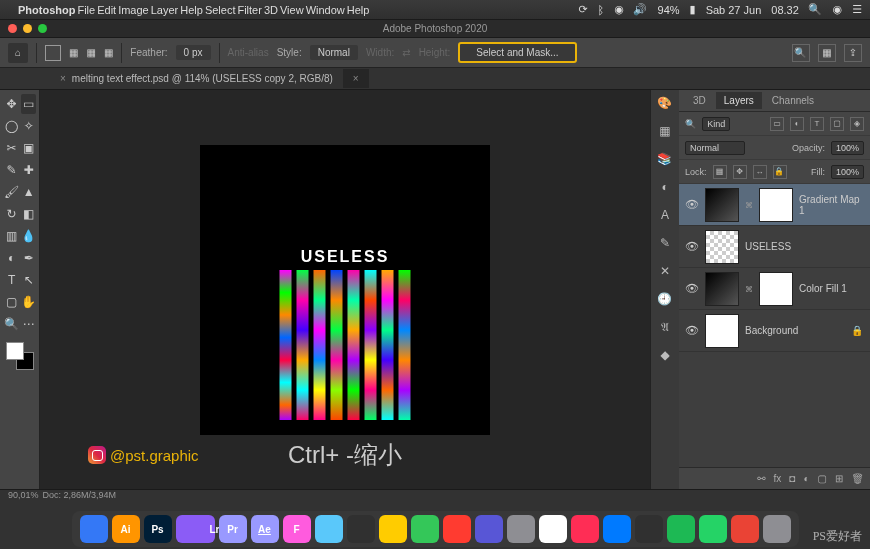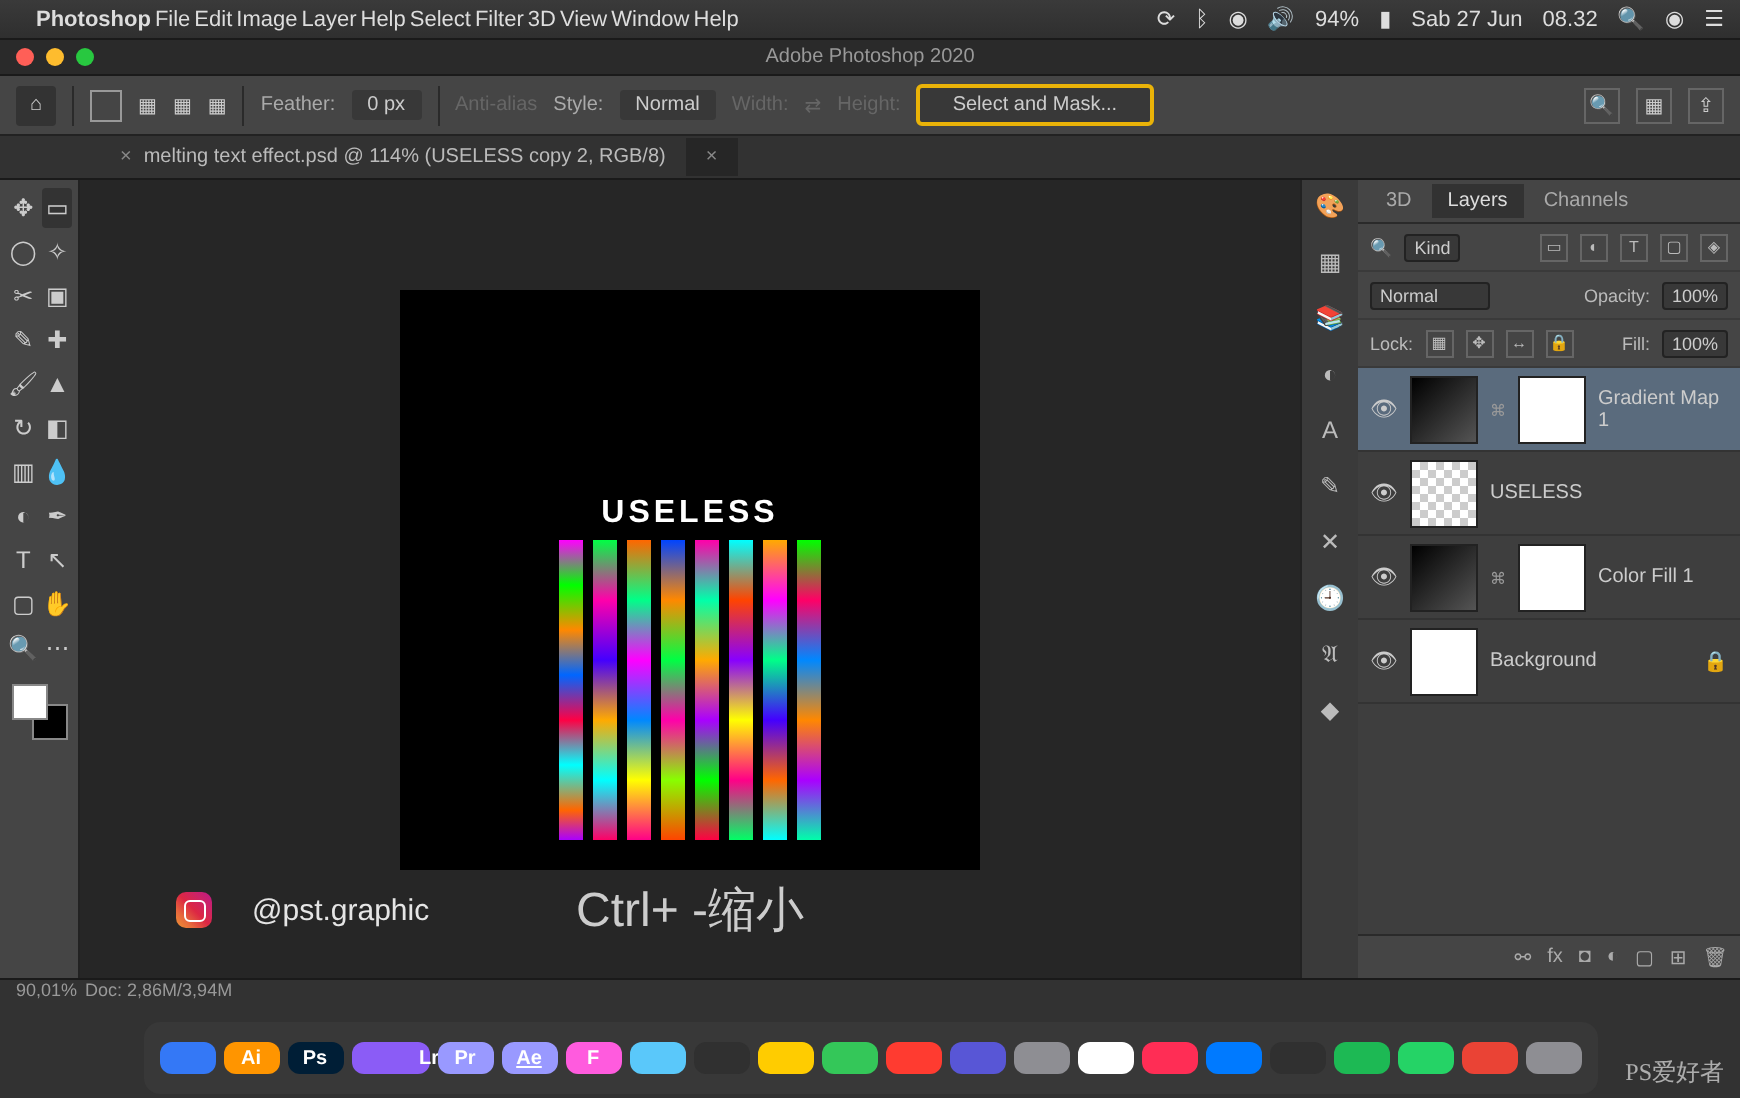--- a/index.html
+++ b/index.html
@@ -51,21 +51,21 @@
 .bars{position:absolute;left:50%;transform:translateX(-50%);top:125px;display:flex;gap:5px}
 .bar{width:12px;height:150px;background:linear-gradient(180deg,#ff00ff 0%,#00ff00 15%,#ff8800 30%,#0066ff 45%,#ff0044 60%,#00ffff 75%,#ff6600 90%,#aa00ff 100%)}
 .bar:nth-child(2){background:linear-gradient(180deg,#00ff44,#ff00aa,#4400ff,#ffaa00,#00ffff,#ff0066)}
 .bar:nth-child(3){background:linear-gradient(180deg,#ff6600,#00ff88,#ff00ff,#0088ff,#ffff00,#ff0088)}
 .bar:nth-child(4){background:linear-gradient(180deg,#0044ff,#ff8800,#00ff44,#ff00aa,#88ff00,#ff4400)}
 .bar:nth-child(5){background:linear-gradient(180deg,#ff00aa,#00ffaa,#ffaa00,#aa00ff,#00ff00,#ff0044)}
 .bar:nth-child(6){background:linear-gradient(180deg,#00ffff,#ff4400,#8800ff,#ffff00,#ff0088,#00ff66)}
 .bar:nth-child(7){background:linear-gradient(180deg,#ffaa00,#ff00ff,#00ff88,#4400ff,#ff6600,#00ffff)}
 .bar:nth-child(8){background:linear-gradient(180deg,#00ff00,#ff0066,#0088ff,#ff8800,#aa00ff,#00ffaa)}
 .useless{position:absolute;left:50%;transform:translateX(-50%);top:103px;color:#fff;font-weight:900;font-size:16px;letter-spacing:2px;font-family:Arial,sans-serif}
-.handle-ig{position:absolute;bottom:25px;left:48px;color:#e5e5e5;font-size:15px;display:flex;align-items:center;gap:20px}
+.handle-ig{position:absolute;bottom:25px;left:48px;color:#eab308;font-size:15px;display:flex;align-items:center;gap:4px}
 .ig{width:18px;height:18px;border-radius:5px;background:linear-gradient(45deg,#f09433,#e6683c,#dc2743,#cc2366,#bc1888);display:flex;align-items:center;justify-content:center}
 .ig::after{content:'';width:9px;height:9px;border:1.5px solid #fff;border-radius:3px}
 .subtitle{position:absolute;bottom:18px;left:50%;transform:translateX(-50%);color:#ccc;font-size:24px}
 
 
 .right{width:220px;background:#454545;display:flex;border-left:1px solid #222}
 .dock{width:28px;background:#3a3a3a;display:flex;flex-direction:column;align-items:center;padding-top:6px;gap:14px;color:#bbb;font-size:12px}
 .dock .d{cursor:pointer}
 .panels{flex:1;display:flex;flex-direction:column}
 .ptabs{height:22px;display:flex;align-items:center;font-size:10px;color:#aaa;border-bottom:1px solid #2a2a2a;padding-left:6px;gap:2px}
@@ -86,21 +86,21 @@
 .lname{flex:1}
 .lock{font-size:10px;color:#aaa}
 .pfoot{height:22px;display:flex;align-items:center;justify-content:flex-end;padding:0 6px;gap:8px;font-size:10px;color:#aaa;border-top:1px solid #2a2a2a}
 
 
 .status{height:20px;background:#323232;display:flex;align-items:flex-start;padding:0 8px;font-size:9px;color:#999;border-top:1px solid #1a1a1a}
 
 
 .macdock{position:absolute;bottom:0;left:0;right:0;height:40px;display:flex;align-items:center;justify-content:center}
 .dockrow{height:36px;background:rgba(60,60,60,0.6);border-radius:8px;padding:3px 8px;display:flex;gap:4px;align-items:center}
-.app-ic{width:28px;height:16px;border-radius:6px;display:flex;align-items:center;justify-content:center;font-size:10px;font-weight:bold;color:#fff}
+.app-ic{width:28px;height:28px;border-radius:6px;display:flex;align-items:center;justify-content:center;font-size:10px;font-weight:bold;color:#fff}
 .wm{position:absolute;bottom:4px;right:8px;color:rgba(255,255,255,0.6);font-size:12px;font-family:Liberation Serif, serif}
 </style>
 </head>
 <body>
 
 <div class="mac-menu">
   <span class="apple"></span>
   <span class="app mi">Photoshop</span>
   <span class="mi">File</span>
   <span class="mi">Edit</span>

